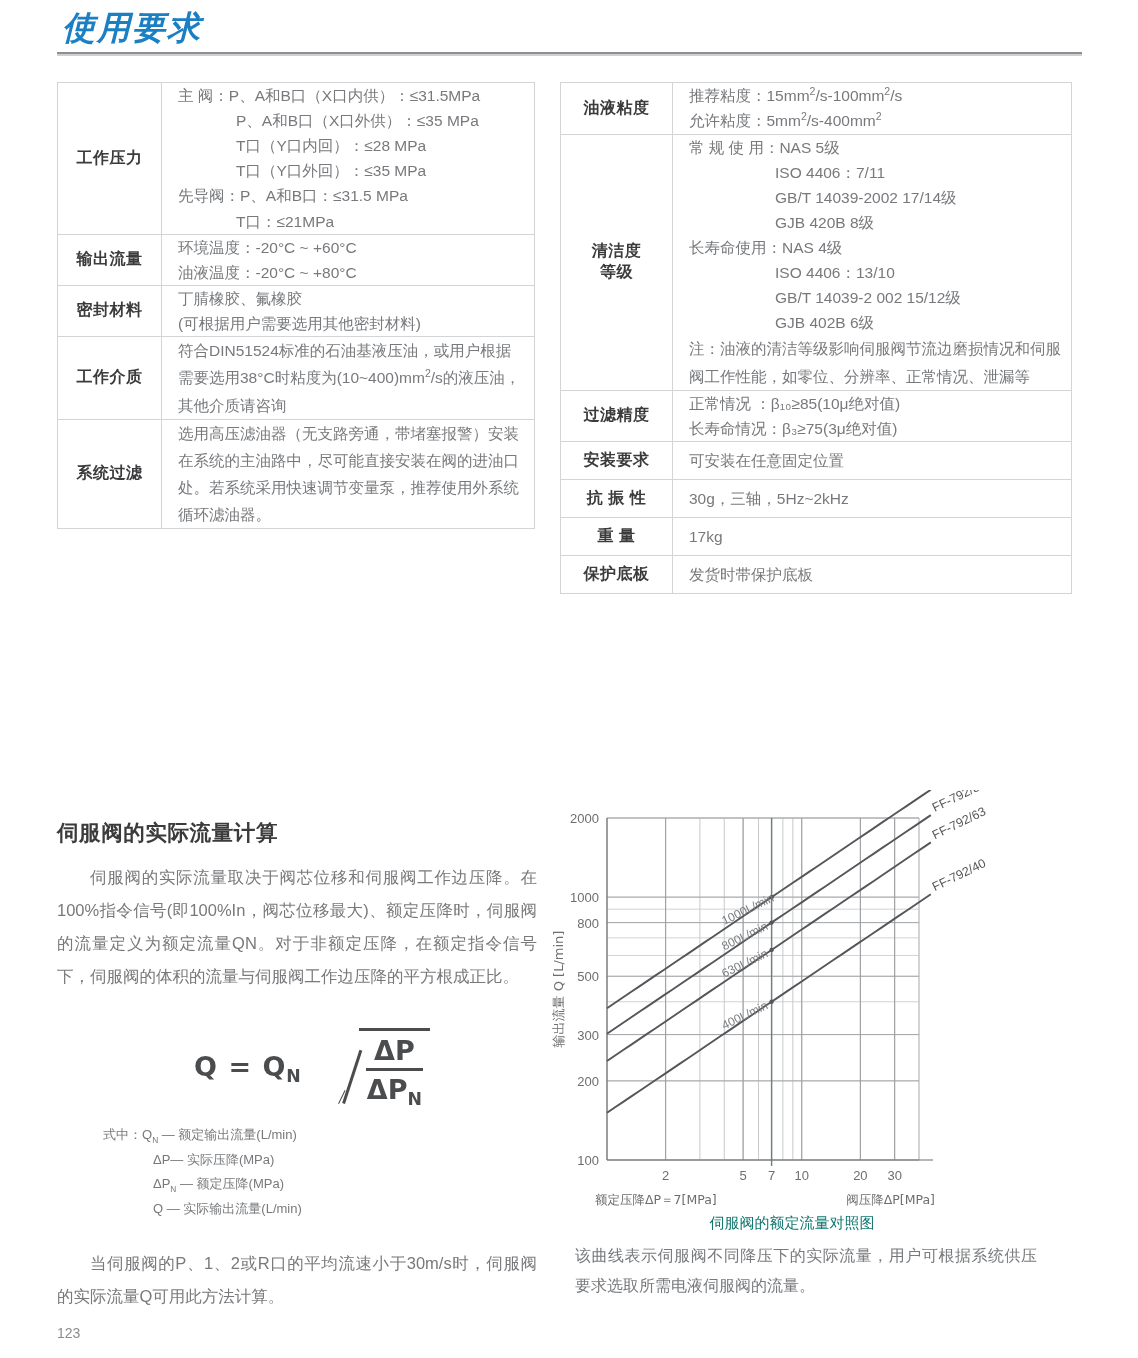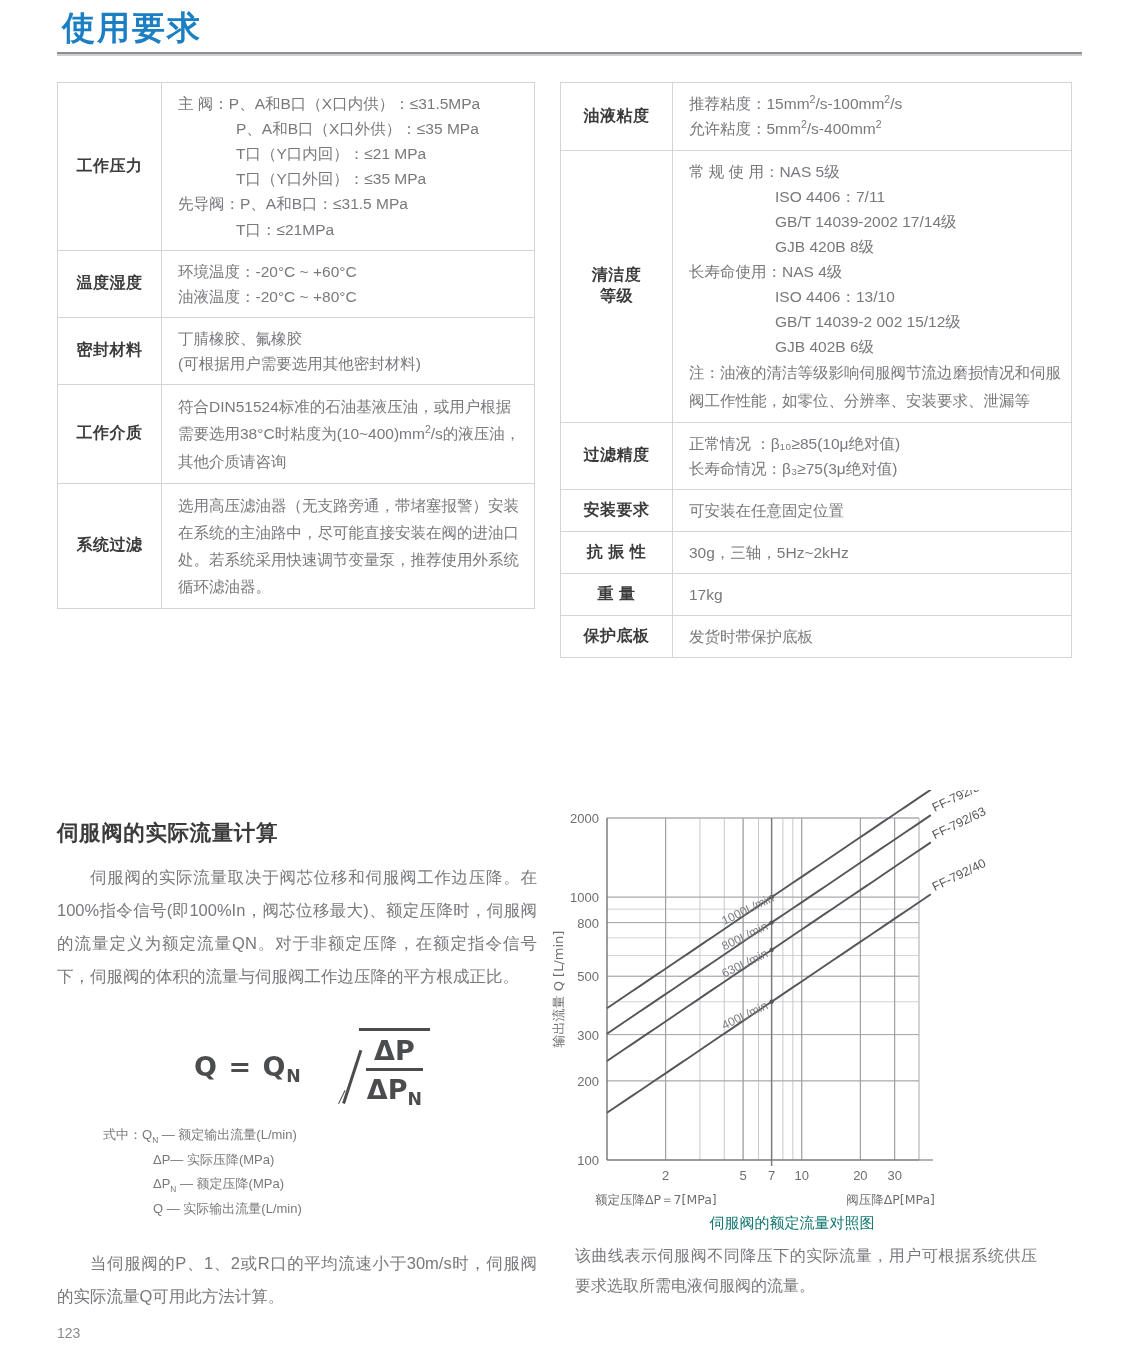--- a/index.html
+++ b/index.html
@@ -7,21 +7,21 @@
   body {
     width: 1138px; height: 1358px;
     background: #ffffff;
     font-family: "Liberation Sans", "DejaVu Sans", sans-serif;
     color: #6d6e71;
     position: relative;
     overflow: hidden;
   }
 
   
-  #page-header { position: absolute; left: 0; top: 0; width: 1138px; height: 62px; }
+  #page-header { position: absolute; left: 0; top: 0; width: 1138px; height: 62px; font-style: italic; }
   #page-title {
     position: absolute; left: 62px; top: 6px;
     font-size: 33px; font-weight: bold; letter-spacing: 2px;
     color: #1b7fc3;
     font-family: "DejaVu Sans", "Liberation Sans", sans-serif;
   }
   #header-rule {
     position: absolute; left: 57px; top: 52px; width: 1025px; height: 4px;
     background: linear-gradient(to bottom, #8d8f92 0%, #8d8f92 55%, #cdcfd1 56%, #cdcfd1 100%);
   }
@@ -29,21 +29,21 @@
   
   .spec-table {
     position: absolute;
     border-collapse: collapse;
     table-layout: fixed;
     font-size: 15.5px;
   }
   .spec-table td {
     border: 1px solid #d2d4d6;
     vertical-align: middle;
-    padding: 8px 10px;
+    padding: 0 10px;
   }
   .spec-table td.label {
     font-weight: bold;
     color: #3b3b3d;
     text-align: center;
     font-size: 16px;
     letter-spacing: 0.5px;
     padding: 8px 4px;
   }
   .spec-table td.value {
@@ -144,28 +144,28 @@
   <colgroup>
       <col class="c1">
       <col>
     </colgroup>
   <tbody id="left-body">
       <tr>
         <td class="label">工作压力</td>
         <td class="value">
           <div class="val-line ind-1">主  阀：P、A和B口（X口内供）：≤31.5MPa</div>
           <div class="val-line ind-2">P、A和B口（X口外供）：≤35 MPa</div>
-          <div class="val-line ind-2">T口（Y口内回）：≤21 MPa</div>
+          <div class="val-line ind-2">T口（Y口内回）：≤28 MPa</div>
           <div class="val-line ind-2">T口（Y口外回）：≤35 MPa</div>
           <div class="val-line ind-1">先导阀：P、A和B口：≤31.5 MPa</div>
           <div class="val-line ind-2">T口：≤21MPa</div>
         </td>
       </tr>
       <tr>
-        <td class="label">温度湿度</td>
+        <td class="label">输出流量</td>
         <td class="value">
           <div class="val-line ind-1">环境温度：-20°C ~ +60°C</div>
           <div class="val-line ind-1">油液温度：-20°C ~ +80°C</div>
         </td>
       </tr>
       <tr>
         <td class="label">密封材料</td>
         <td class="value">
           <div class="val-line ind-1">丁腈橡胶、氟橡胶</div>
           <div class="val-line ind-1">(可根据用户需要选用其他密封材料)</div>
@@ -203,21 +203,21 @@
         <td class="label">清洁度<br>等级</td>
         <td class="value">
           <div class="val-line ind-1">常 规 使 用：NAS 5级</div>
           <div class="val-line ind-3">ISO 4406：7/11</div>
           <div class="val-line ind-3">GB/T 14039-2002 17/14级</div>
           <div class="val-line ind-3">GJB 420B 8级</div>
           <div class="val-line ind-1">长寿命使用：NAS 4级</div>
           <div class="val-line ind-3">ISO 4406：13/10</div>
           <div class="val-line ind-3">GB/T 14039-2 002 15/12级</div>
           <div class="val-line ind-3">GJB 402B 6级</div>
-          <div class="nowrapwrap">注：油液的清洁等级影响伺服阀节流边磨损情况和伺服阀工作性能，如零位、分辨率、安装要求、泄漏等</div>
+          <div class="nowrapwrap">注：油液的清洁等级影响伺服阀节流边磨损情况和伺服阀工作性能，如零位、分辨率、正常情况、泄漏等</div>
         </td>
       </tr>
       <tr>
         <td class="label">过滤精度</td>
         <td class="value">
           <div class="val-line ind-1">正常情况  ：β₁₀≥85(10μ绝对值)</div>
           <div class="val-line ind-1">长寿命情况：β₃≥75(3μ绝对值)</div>
         </td>
       </tr>
       <tr>

